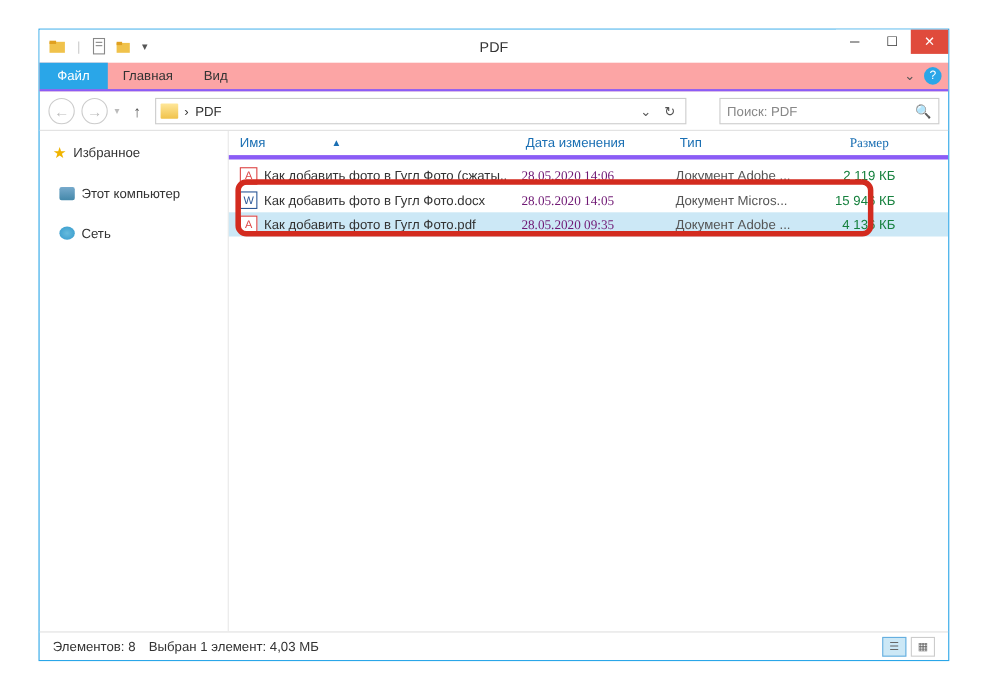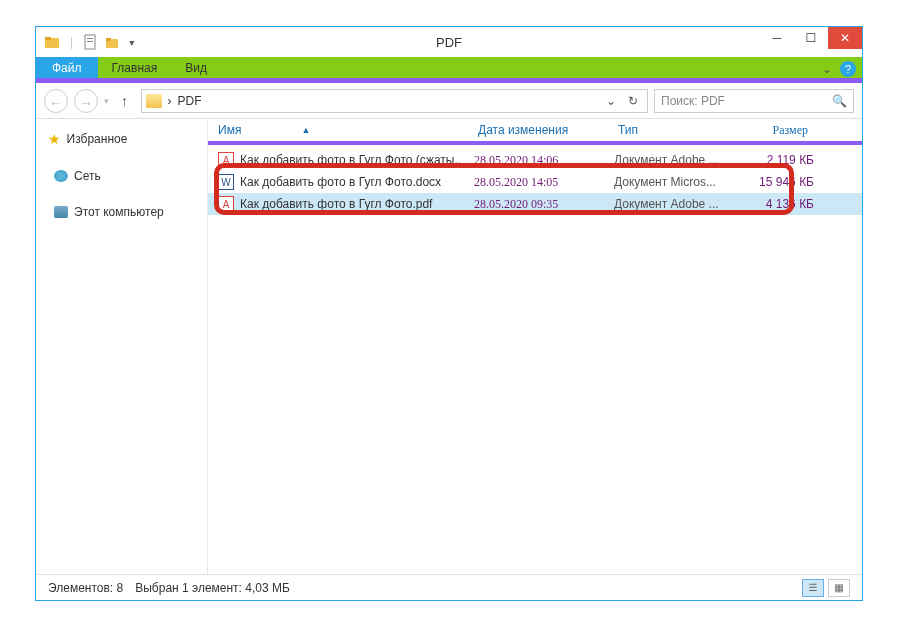--- a/index.html
+++ b/index.html
@@ -9,36 +9,36 @@
 .titlebar { height: 30px; background: #fff; display: flex; align-items: center; position: relative; }
 .qat { display: flex; align-items: center; gap: 6px; padding-left: 8px; }
 .qat-icon { width: 16px; height: 16px; }
 .title-text { position: absolute; left: 50%; transform: translateX(-50%); font-size: 13px; color: #333; }
 .sys-buttons { position: absolute; right: 0; top: 0; display: flex; }
 .sys-btn { width: 34px; height: 22px; display: flex; align-items: center; justify-content: center; font-size: 12px; }
 .sys-min { background: #fff; color: #333; }
 .sys-max { background: #fff; color: #333; }
 .sys-close { background: #e04b3c; color: #fff; }
 
-.ribbon { height: 26px; background: #84cc16; border-bottom: 5px solid #8b5cf6; display: flex; align-items: stretch; position: relative; }
+.ribbon { height: 26px; background: #fca5a5; border-bottom: 2px solid #8b5cf6; display: flex; align-items: stretch; position: relative; }
 .ribbon-file { background: #2aa6e8; color: #fff; padding: 0 16px; display: flex; align-items: center; font-size: 12px; }
 .ribbon-tab { padding: 0 14px; display: flex; align-items: center; color: #333; }
 .ribbon-right { position: absolute; right: 6px; top: 4px; display: flex; gap: 8px; align-items: center; }
 .help-icon { width: 16px; height: 16px; border-radius: 50%; background: #2aa6e8; color: #fff; display: flex; align-items: center; justify-content: center; font-size: 11px; }
 
 .navbar { height: 36px; display: flex; align-items: center; padding: 0 8px; gap: 6px; border-bottom: 1px solid #e0e0e0; }
 .nav-arrow { width: 24px; height: 24px; border: 1px solid #ccc; border-radius: 50%; display: flex; align-items: center; justify-content: center; color: #bbb; font-size: 14px; }
 .up-arrow { width: 20px; height: 20px; display: flex; align-items: center; justify-content: center; color: #555; font-size: 14px; }
 .address-bar { flex: 1; height: 24px; border: 1px solid #ccc; display: flex; align-items: center; padding: 0 4px; background: #fff; }
 .address-bar .folder-mini { width: 16px; height: 14px; background: linear-gradient(#ffe79a,#f0c24b); border-radius: 1px; margin-right: 6px; }
 .address-bar .crumb { color: #333; }
 .address-bar .spacer { flex: 1; }
 .addr-end { display: flex; gap: 2px; }
 .addr-btn { width: 20px; text-align: center; color: #555; }
-.search-box { width: 200px; height: 24px; border: 1px solid #ccc; display: flex; align-items: center; padding: 0 6px; color: #888; }
+.search-box { width: 200px; height: 24px; border: 1px solid #ccc; display: flex; align-items: center; padding: 0 6px; color: #888; margin-left: 24px; }
 .search-box .mag { margin-left: auto; color: #777; }
 
 .content { flex: 1; display: flex; overflow: hidden; }
 .navpane { width: 172px; border-right: 1px solid #e8e8e8; padding-top: 8px; }
 .navitem { display: flex; align-items: center; gap: 6px; padding: 4px 8px 4px 18px; color: #333; margin-bottom: 14px; }
 .fav-title { padding-left: 12px; }
 .star { color: #f0b400; font-size: 14px; }
 .pc-icon { width: 14px; height: 12px; background: linear-gradient(#7ac,#48a); border-radius: 2px; }
 .net-icon { width: 14px; height: 12px; background: radial-gradient(#6bd,#39c); border-radius: 50%; }
 
@@ -53,21 +53,21 @@
 
 .files { padding-top: 4px; }
 .file-row { display: flex; align-items: center; height: 22px; padding-left: 10px; color: #333; }
 .file-row.selected { background: #cce8f6; }
 .file-icon { width: 16px; height: 16px; margin-right: 6px; display: inline-flex; align-items: center; justify-content: center; font-size: 10px; }
 .pdf-icon { background: #fff; border: 1px solid #d44; color: #d44; }
 .doc-icon { background: #fff; border: 1px solid #2b5797; color: #2b5797; }
 .fname { width: 234px; white-space: nowrap; overflow: hidden; text-overflow: ellipsis; }
 .fdate { width: 140px; color: #701a75; font-family: Liberation Serif, serif; }
 .ftype { width: 120px; color: #555; white-space: nowrap; overflow: hidden; text-overflow: ellipsis; }
-.fsize { width: 90px; text-align: right; padding-right: 10px; color: #701a75; }
+.fsize { width: 90px; text-align: right; padding-right: 10px; color: #15803d; }
 
 .highlight-box { position: absolute; left: 6px; top: 44px; width: 580px; height: 52px; border: 5px solid #d32b1f; border-radius: 10px; pointer-events: none; }
 
 .statusbar { height: 26px; border-top: 1px solid #e0e0e0; display: flex; align-items: center; padding: 0 12px; color: #333; gap: 12px; }
 .status-right { margin-left: auto; display: flex; gap: 4px; }
 .view-btn { width: 22px; height: 18px; border: 1px solid #ccc; display: flex; align-items: center; justify-content: center; font-size: 10px; color: #666; }
 .view-btn.active { background: #cce8f6; border-color: #66afe0; }
 
 .qat-chevron { color: #555; font-size: 10px; margin-left: 2px; }
 .titlebar-sep { margin: 0 4px; color: #ccc; }
@@ -140,26 +140,26 @@
     </div>
   </div>
 
   <div class="content">
     <div class="navpane">
       <div class="navitem fav-title">
         <span class="star">★</span>
         <span>Избранное</span>
       </div>
       <div class="navitem">
+        <span class="pc-icon"></span>
+        <span>Этот компьютер</span>
+      </div>
+      <div class="navitem">
         <span class="net-icon"></span>
         <span>Сеть</span>
-      </div>
-      <div class="navitem">
-        <span class="pc-icon"></span>
-        <span>Этот компьютер</span>
       </div>
     </div>
 
     <div class="listview">
       <div class="columns">
         <div class="col col-name">
           <span>Имя</span>
           <span class="sort-ind">▲</span>
         </div>
         <div class="col col-date">Дата изменения</div>

